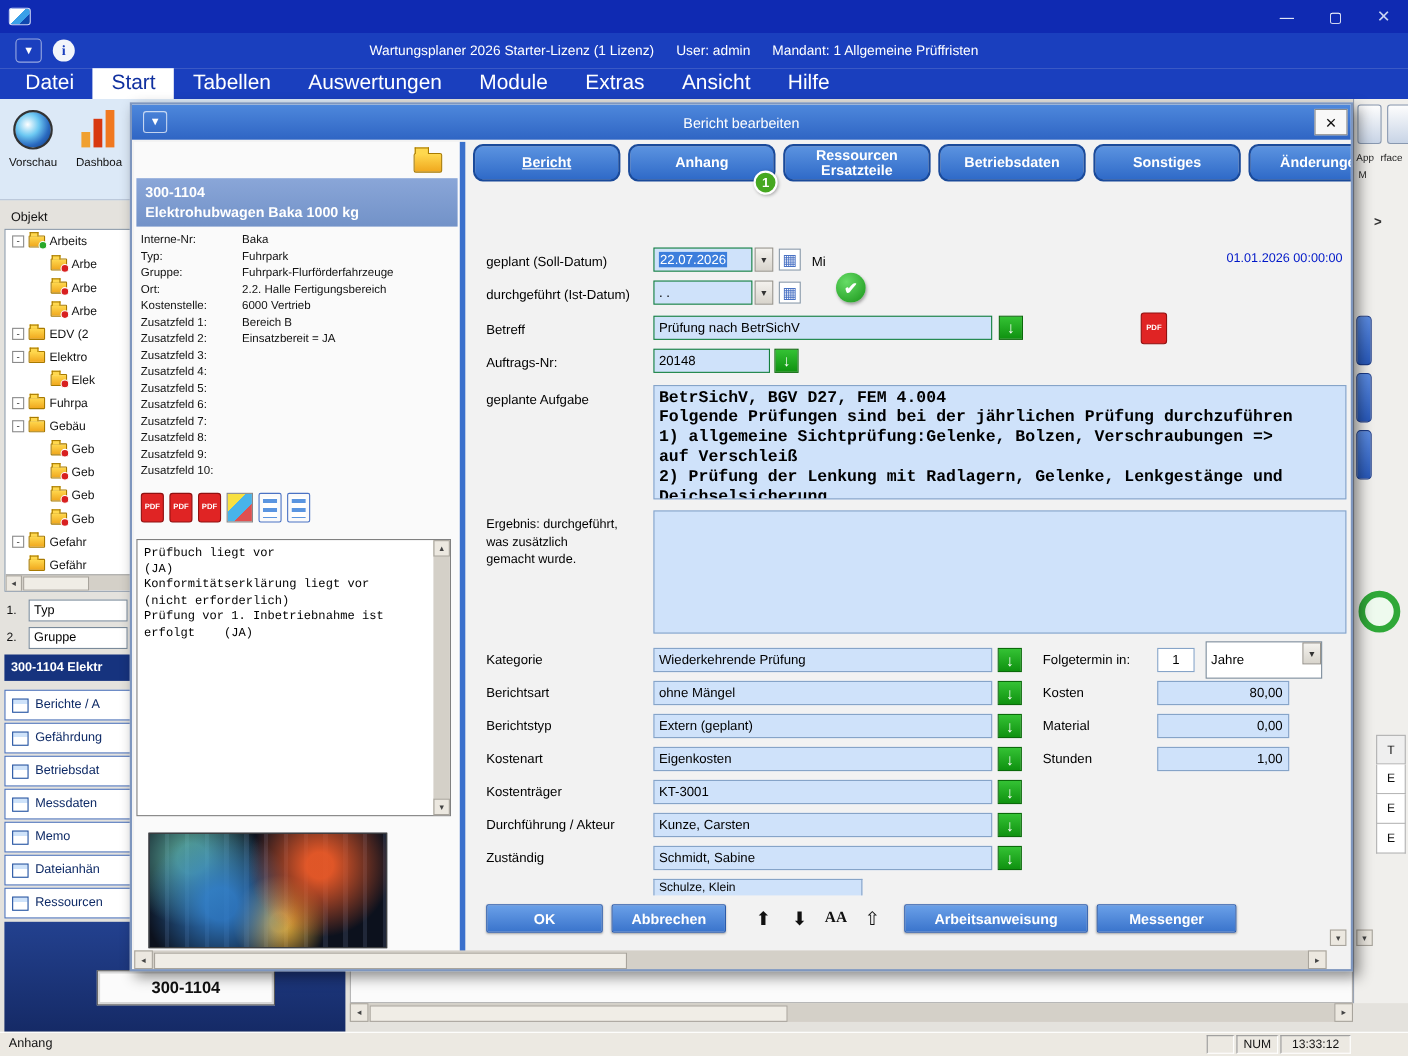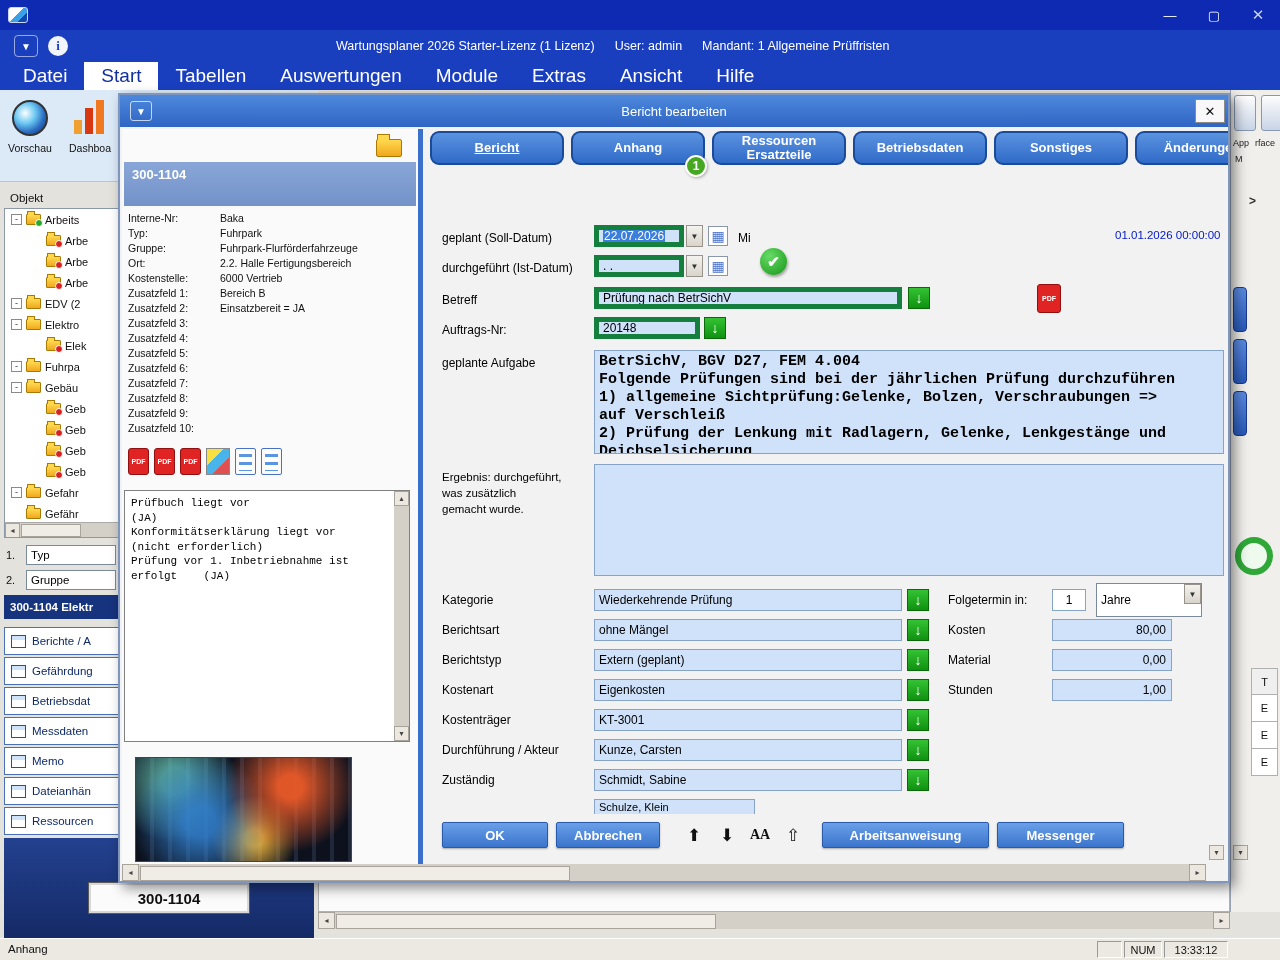--- a/index.html
+++ b/index.html
@@ -116,37 +116,37 @@
 
   
   .tabs { position:absolute; left:310px; top:36px; display:flex; gap:7px; }
   .tab { position:relative; width:134px; height:34px; border-radius:9px; background:linear-gradient(#5b93e0,#2f6ac8); border:2px solid #1a4a9a; color:#fff; font-weight:bold; font-size:13px; display:flex; flex-direction:column; align-items:center; justify-content:center; line-height:14px; flex:none; }
   .tab[data-active="true"] .t1 { text-decoration:underline; }
   .tab .badge { position:absolute; right:-4px; bottom:-14px; width:22px; height:22px; border-radius:50%; background:#46a820; border:2px solid #fff; color:#fff; font-size:12px; font-weight:bold; display:grid; place-items:center; box-shadow:1px 1px 3px rgba(0,0,0,.3); }
   .tab .badge:empty { display:none; }
 
   
   .flabel { position:absolute; left:322px; font-size:12px; color:#000; }
-  .fld { position:absolute; background:#cfe2fa; border:5px solid #15803d; height:22px; font-size:12px; display:flex; align-items:center; padding:0 4px; color:#000; overflow:hidden; white-space:nowrap; }
+  .fld { position:absolute; background:#cfe2fa; border:1px solid #15803d; height:22px; font-size:12px; display:flex; align-items:center; padding:0 4px; color:#000; overflow:hidden; white-space:nowrap; }
   .sel { background:#3c7edc; color:#fff; padding:0 1px; }
   .drop-btn { position:absolute; width:17px; height:22px; background:linear-gradient(#f4f2ee,#d8d4cc); border:1px solid #98948c; font-size:8px; color:#333; display:grid; place-items:center; }
   .cal-ico { position:absolute; width:20px; height:20px; background:#fff; border:1px solid #8898a8; color:#4a72c4; font-size:14px; display:grid; place-items:center; }
   .green-btn { position:absolute; width:22px; height:22px; background:linear-gradient(#34c234,#0f9210); border:1px solid #0a6a0a; color:#fff; font-weight:bold; font-size:14px; display:grid; place-items:center; }
   .check-ico { position:absolute; left:640px; top:153px; width:27px; height:27px; border-radius:50%; background:radial-gradient(circle at 35% 30%, #66dc66, #189418); color:#fff; font-size:15px; font-weight:bold; display:grid; place-items:center; box-shadow:1px 2px 3px rgba(0,0,0,.35); }
   .created-info { position:absolute; left:995px; top:134px; font-size:11.5px; color:#0018c8; }
   .ta { position:absolute; left:474px; width:630px; background:#cfe2fa; border:1px solid #86a4c8; overflow:hidden; }
   .ta pre { font-family:"Liberation Mono", monospace; font-weight:bold; font-size:15px; line-height:18px; padding:2px 4px; color:#000; white-space:pre; }
   .ergebnis-label { position:absolute; left:322px; top:374px; width:150px; font-size:11.5px; line-height:16px; color:#000; }
 
   .combos { position:absolute; left:322px; top:494px; }
   .combo-row { display:flex; align-items:center; height:22px; margin-bottom:8px; }
   .combo-row .cl { width:152px; flex:none; font-size:12px; color:#000; }
   .combo-fld { width:308px; height:22px; background:#cfe2fa; border:1px solid #86a4c8; font-size:12px; display:flex; align-items:center; padding:0 4px; overflow:hidden; white-space:nowrap; }
   .combo-row .green-btn { position:static; margin-left:5px; flex:none; }
-  .overflow-fld { position:absolute; left:474px; top:704px; width:161px; height:15px; background:#cfe2fa; border:1px solid #86a4c8; border-bottom:none; font-size:11px; padding:1px 4px; overflow:hidden; color:#000; }
+  .overflow-fld { position:absolute; left:474px; top:704px; width:190px; height:15px; background:#cfe2fa; border:1px solid #86a4c8; border-bottom:none; font-size:11px; padding:1px 4px; overflow:hidden; color:#000; }
 
   .side-fields { position:absolute; left:828px; top:494px; width:266px; }
   .side-row { display:flex; align-items:center; height:22px; margin-bottom:8px; }
   .side-row .sl { width:104px; flex:none; font-size:12px; color:#000; }
   .mini-fld { width:34px; height:22px; background:#ffffff; border:1px solid #86a4c8; font-size:12px; display:grid; place-items:center; }
   .unit-sel { position:relative; margin-left:10px; width:106px; height:22px; background:#fff; border:1px solid #7a8a9a; font-size:12px; display:flex; align-items:center; padding:16px 4px; }
   .unit-sel .drop-btn { right:0; top:0; height:20px; }
   .amount-fld { width:120px; height:22px; background:#cfe2fa; border:1px solid #86a4c8; font-size:12px; display:flex; align-items:center; justify-content:flex-end; padding:0 5px; }
 
   .btnrow { position:absolute; left:322px; top:727px; right:10px; height:26px; }
@@ -447,20 +447,21 @@
       <div class="dlg-title">
         <span class="dlg-title-text">Bericht bearbeiten</span>
         <span class="dlg-chevron">▼</span>
         <span class="dlg-close">✕</span>
       </div>
 
       <div class="obj-panel">
         <div class="obj-folder"></div>
         <div class="obj-header">
           <div>300-1104</div>
+          <div>Elektrohubwagen Baka 1000 kg</div>
         </div>
         <div class="obj-fields">
 
             <div class="obj-frow">
               <span class="l">Interne-Nr:</span>
               <span class="v">Baka</span>
             </div>
 
             <div class="obj-frow">
               <span class="l">Typ:</span>

